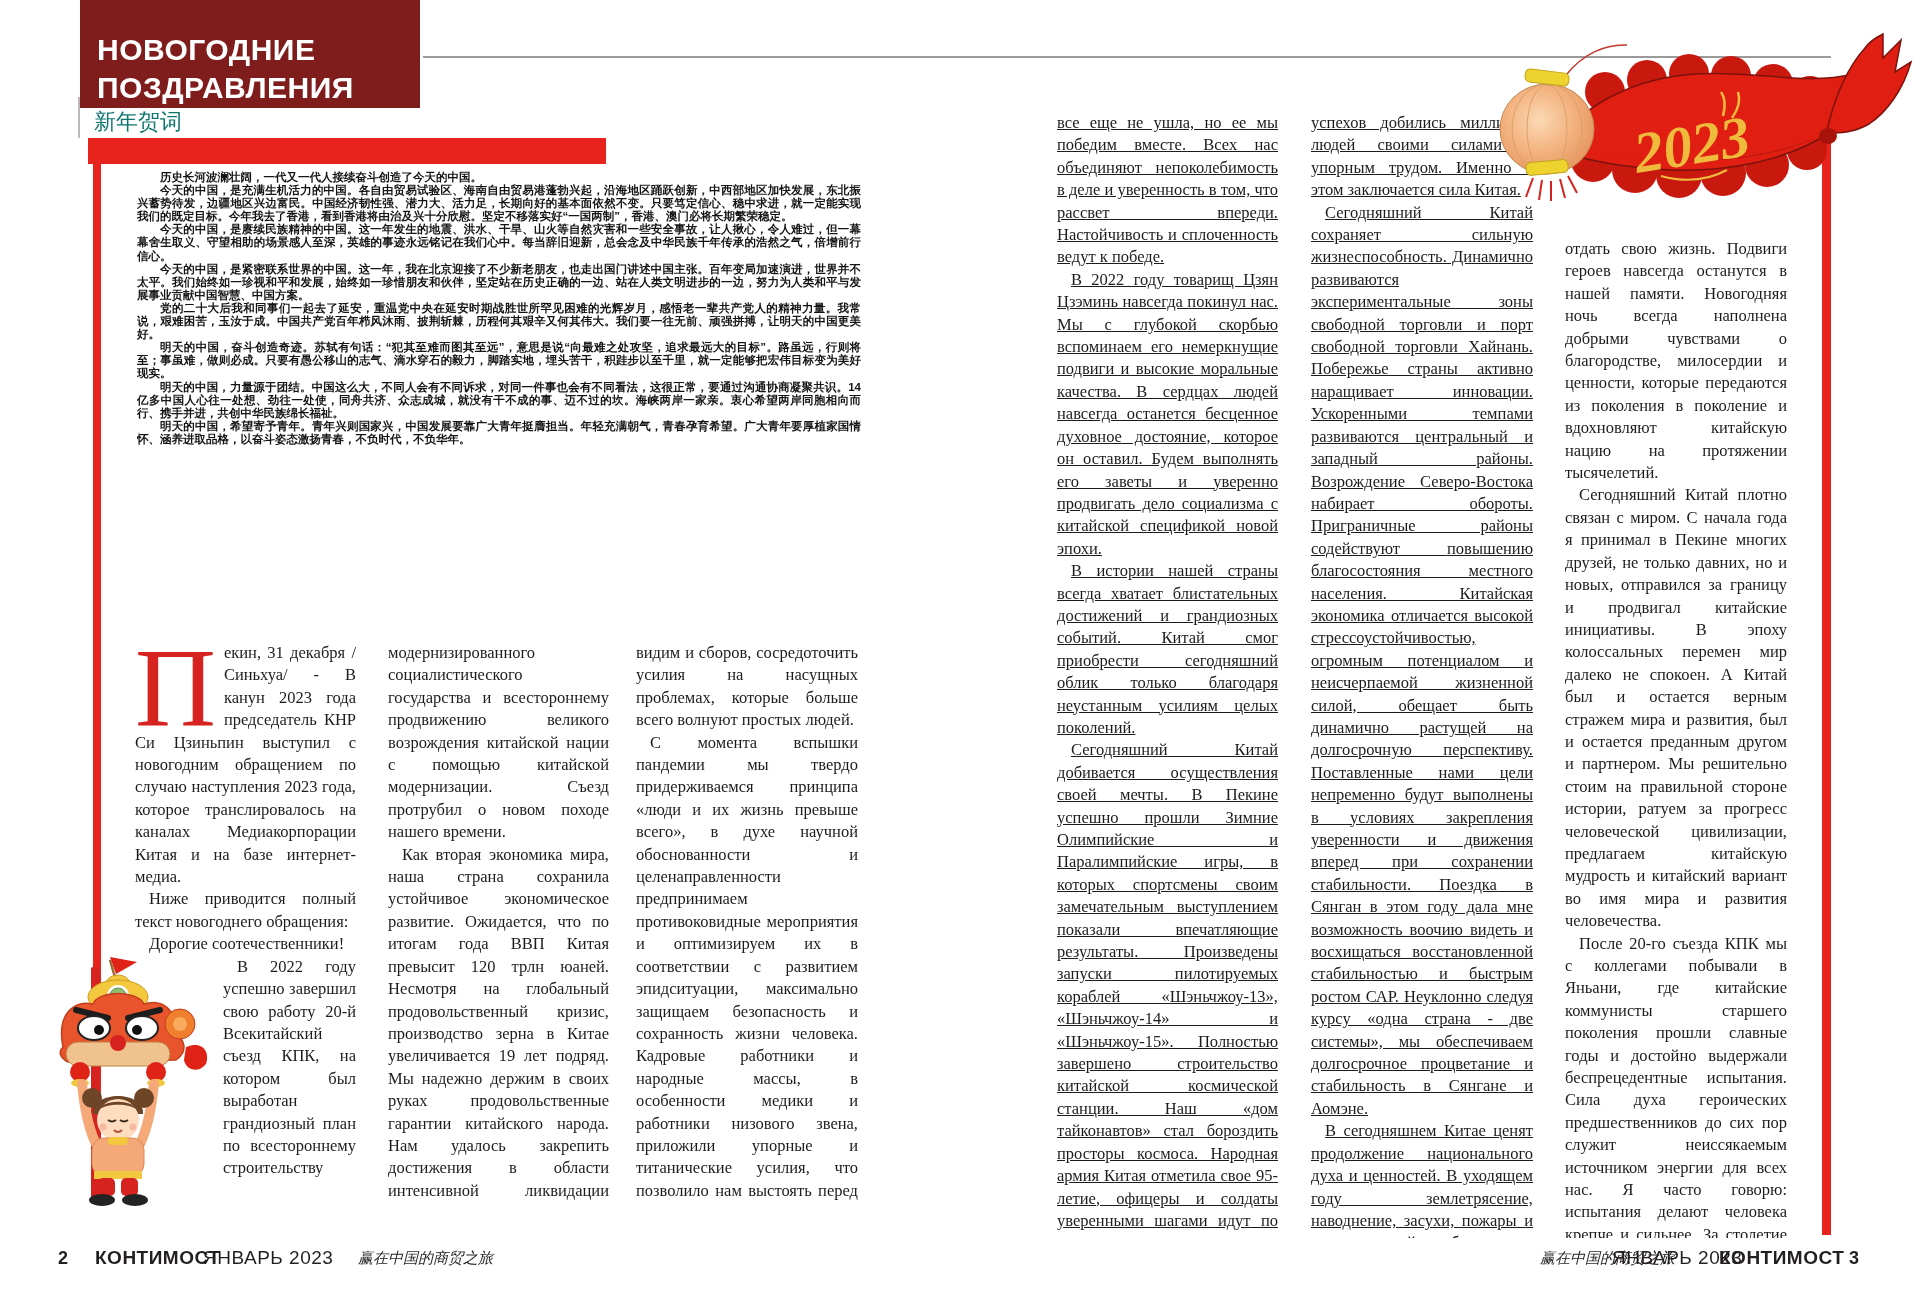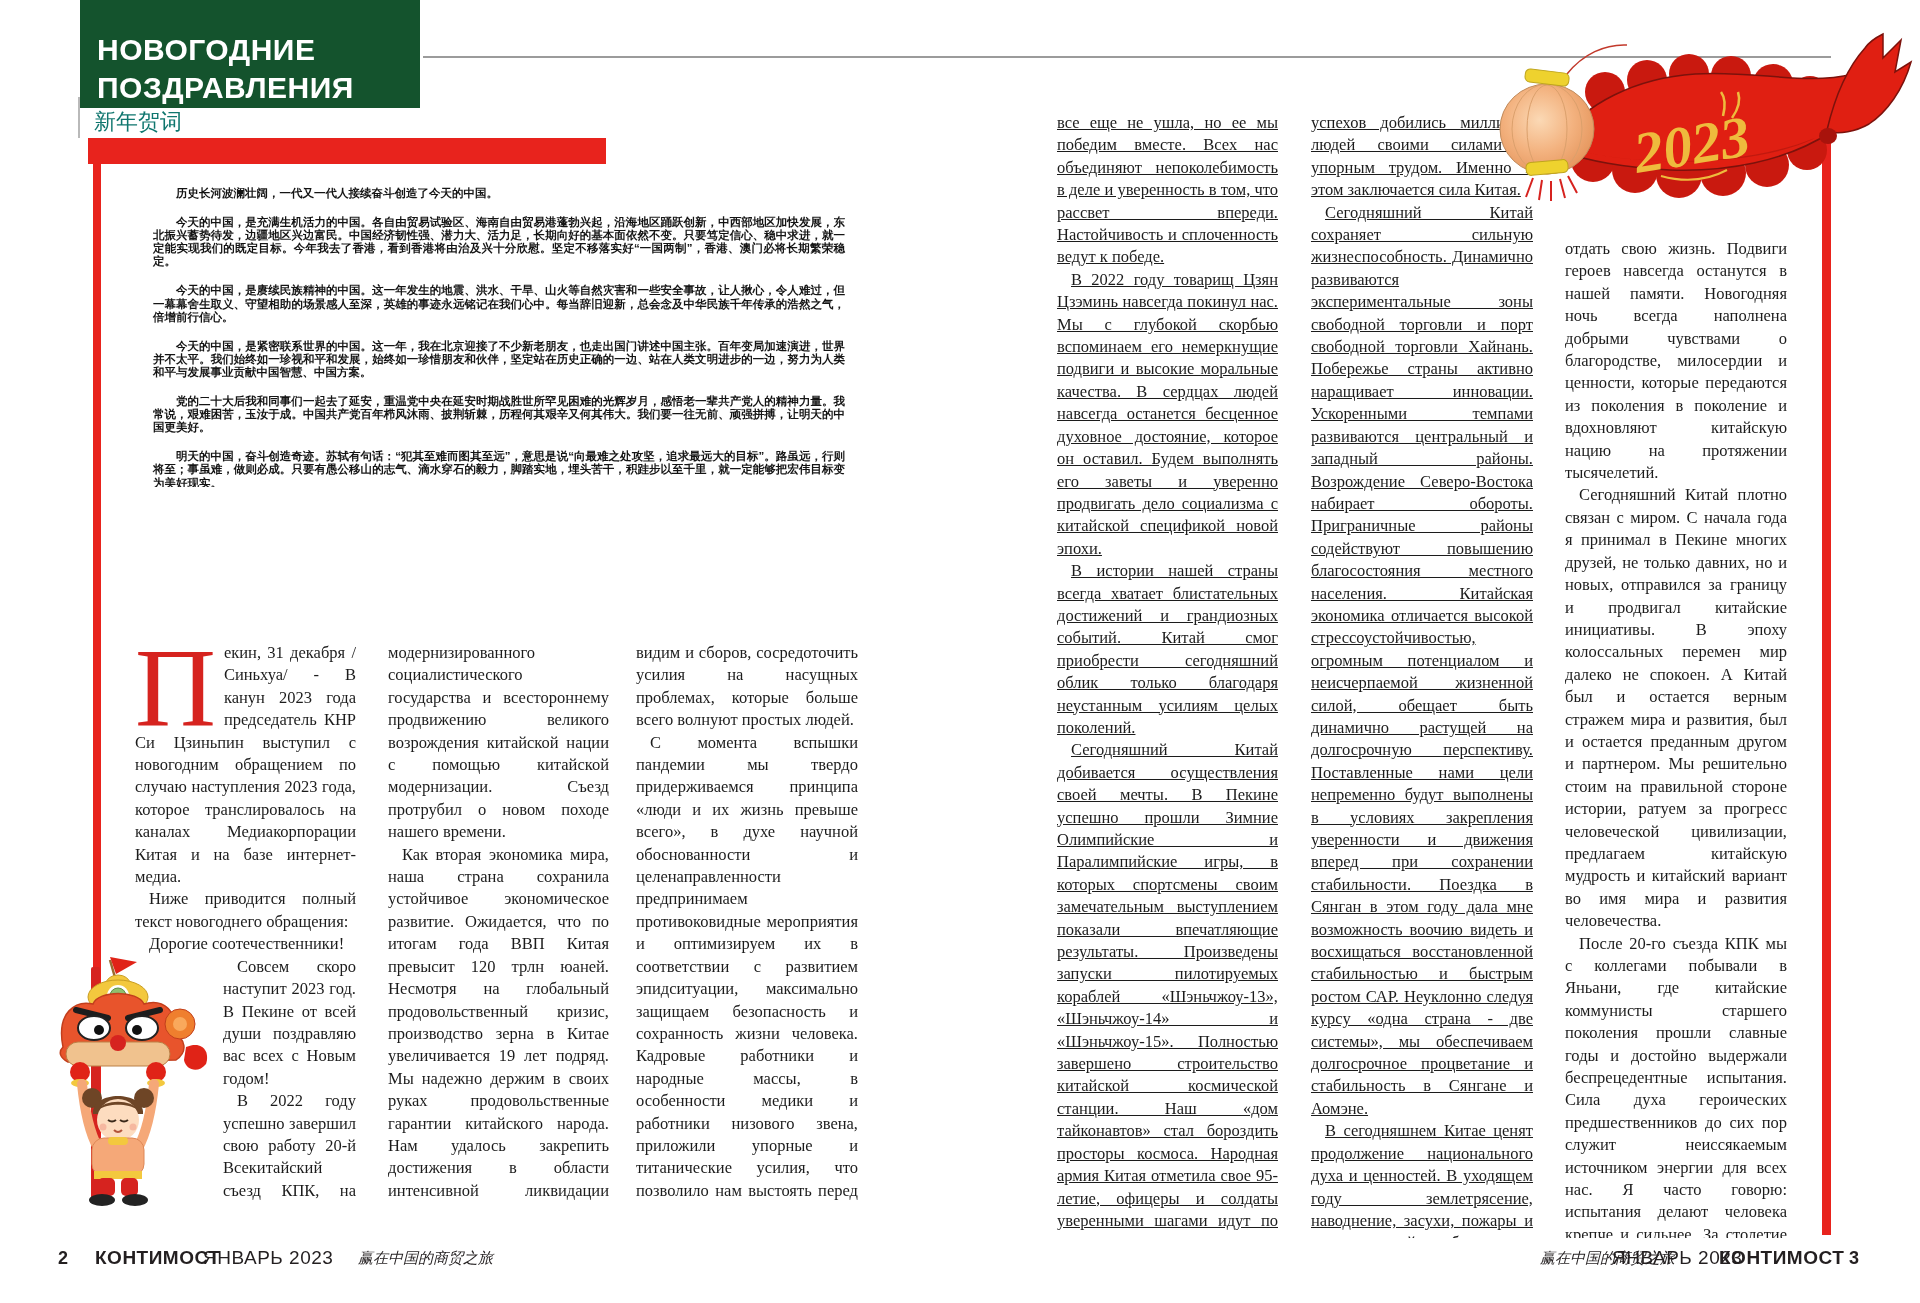--- a/index.html
+++ b/index.html
@@ -1,34 +1,34 @@
 <!DOCTYPE html>
 <html><head>
 <meta charset="utf-8">
 <style>
   html,body{margin:0;padding:0;width:1920px;height:1303px;overflow:hidden;background:#fff;}
   body{position:relative;font-family:"Liberation Sans",sans-serif;}
   .abs{position:absolute;}
 
   
-  .masthead{left:80px;top:0;width:340px;height:108px;background:#14532d;color:#fff;
+  .masthead{left:80px;top:0;width:340px;height:108px;background:#7f1d1d;color:#fff;
             padding:31px 0 16px 17px;box-sizing:border-box;}
   .masthead .t{font:bold 30px/38px "Liberation Sans",sans-serif;letter-spacing:.5px;}
   .subtitle-cn{left:94px;top:107px;font:400 22px/30px "Liberation Sans","DejaVu Sans",sans-serif;color:#0f766e;}
   .sub-vline{left:78px;top:97px;width:2px;height:41px;background:#b9b9b9;}
   .top-rule{left:423px;top:56px;width:1408px;height:2px;background:#9b9b9b;z-index:0;}
   .red-top-bar{left:88px;top:138px;width:518px;height:26px;background:#e8231d;}
   .red-left-bar{left:93px;top:138px;width:8px;height:1058px;background:#e8231d;}
   .red-right-line{left:1822px;top:140px;width:9px;height:1095px;background:#e8231d;z-index:3;}
 
   
   .cn-block{left:137px;top:171px;width:724px;height:316px;overflow:hidden;
             font:600 11.5px/13.1px "Liberation Sans","DejaVu Sans",sans-serif;
             color:#141414;text-align:justify;}
-  .cn-block p{margin:16px;text-indent:2em;}
+  .cn-block p{margin:0;text-indent:2em;}
 
   
   .textcol{font:400 16.5px/22.4px "Liberation Serif",serif;color:#1c1c1c;
            text-align:justify;overflow:hidden;}
   .plist p{margin:0;text-indent:14px;}
   .plist.cont p:first-child{text-indent:0;}
   .dropcap{float:left;font:400 112px/80px "Liberation Serif",serif;color:#d6231f;
            margin:6px 8px 0 0;}
   .wrap-inset{margin-left:88px;}
   .colL{top:642px;height:558px;width:221px;}
@@ -71,21 +71,20 @@
   </div>
 
 <div class="abs textcol colL" style="left:135px;">
   <span class="dropcap">П</span>
   <div class="plist cont">
       <p>екин, 31 декабря / Синьхуа/ - В канун 2023 года председатель КНР Си Цзиньпин выступил с новогодним обращением по случаю наступления 2023 года, которое транслировалось на каналах Медиакорпорации Китая и на базе интернет-медиа.</p>
       <p>Ниже приводится полный текст новогоднего обращения:</p>
       <p>Дорогие соотечественники!</p>
     </div>
   <div class="plist wrap-inset">
-      <p>Совсем скоро наступит 2023 год. В Пекине от всей души поздравляю вас всех с Новым годом!</p>
       <p>В 2022 году успешно завершил свою работу 20-й Всекитайский съезд КПК, на котором был выработан грандиозный план по всестороннему строительству</p>
     </div>
 </div>
 <div class="abs textcol colL plist cont" style="left:388px;">
     <p>модернизированного социалистического государства и всестороннему продвижению великого возрождения китайской нации с помощью китайской модернизации. Съезд протрубил о новом походе нашего времени.</p>
     <p>Как вторая экономика мира, наша страна сохранила устойчивое экономическое развитие. Ожидается, что по итогам года ВВП Китая превысит 120 трлн юаней. Несмотря на глобальный продовольственный кризис, производство зерна в Китае увеличивается 19 лет подряд. Мы надежно держим в своих руках продовольственные гарантии китайского народа. Нам удалось закрепить достижения в области интенсивной ликвидации бедности, всесторонне стимулировать подъем села, усилить поддержку предприятий и уменьшить их бремя путем принятия серии мер по сокращению на-</p>
   </div>
 <div class="abs textcol colL plist cont" style="left:636px;width:222px;">
     <p>видим и сборов, сосредоточить усилия на насущных проблемах, которые больше всего волнуют простых людей.</p>
     <p>С момента вспышки пандемии мы твердо придерживаемся принципа «люди и их жизнь превыше всего», в духе научной обоснованности и целенаправленности предпринимаем противоковидные мероприятия и оптимизируем их в соответствии с развитием эпидситуации, максимально защищаем безопасность и сохранность жизни человека. Кадровые работники и народные массы, в особенности медики и работники низового звена, приложили упорные и титанические усилия, что позволило нам выстоять перед беспрецедентными трудностями и вызовами. В этом видим отдачу каждого гражданина. В настоящее время наша страна вступила в новый этап борьбы с коронавирусом. Пандемия</p>

